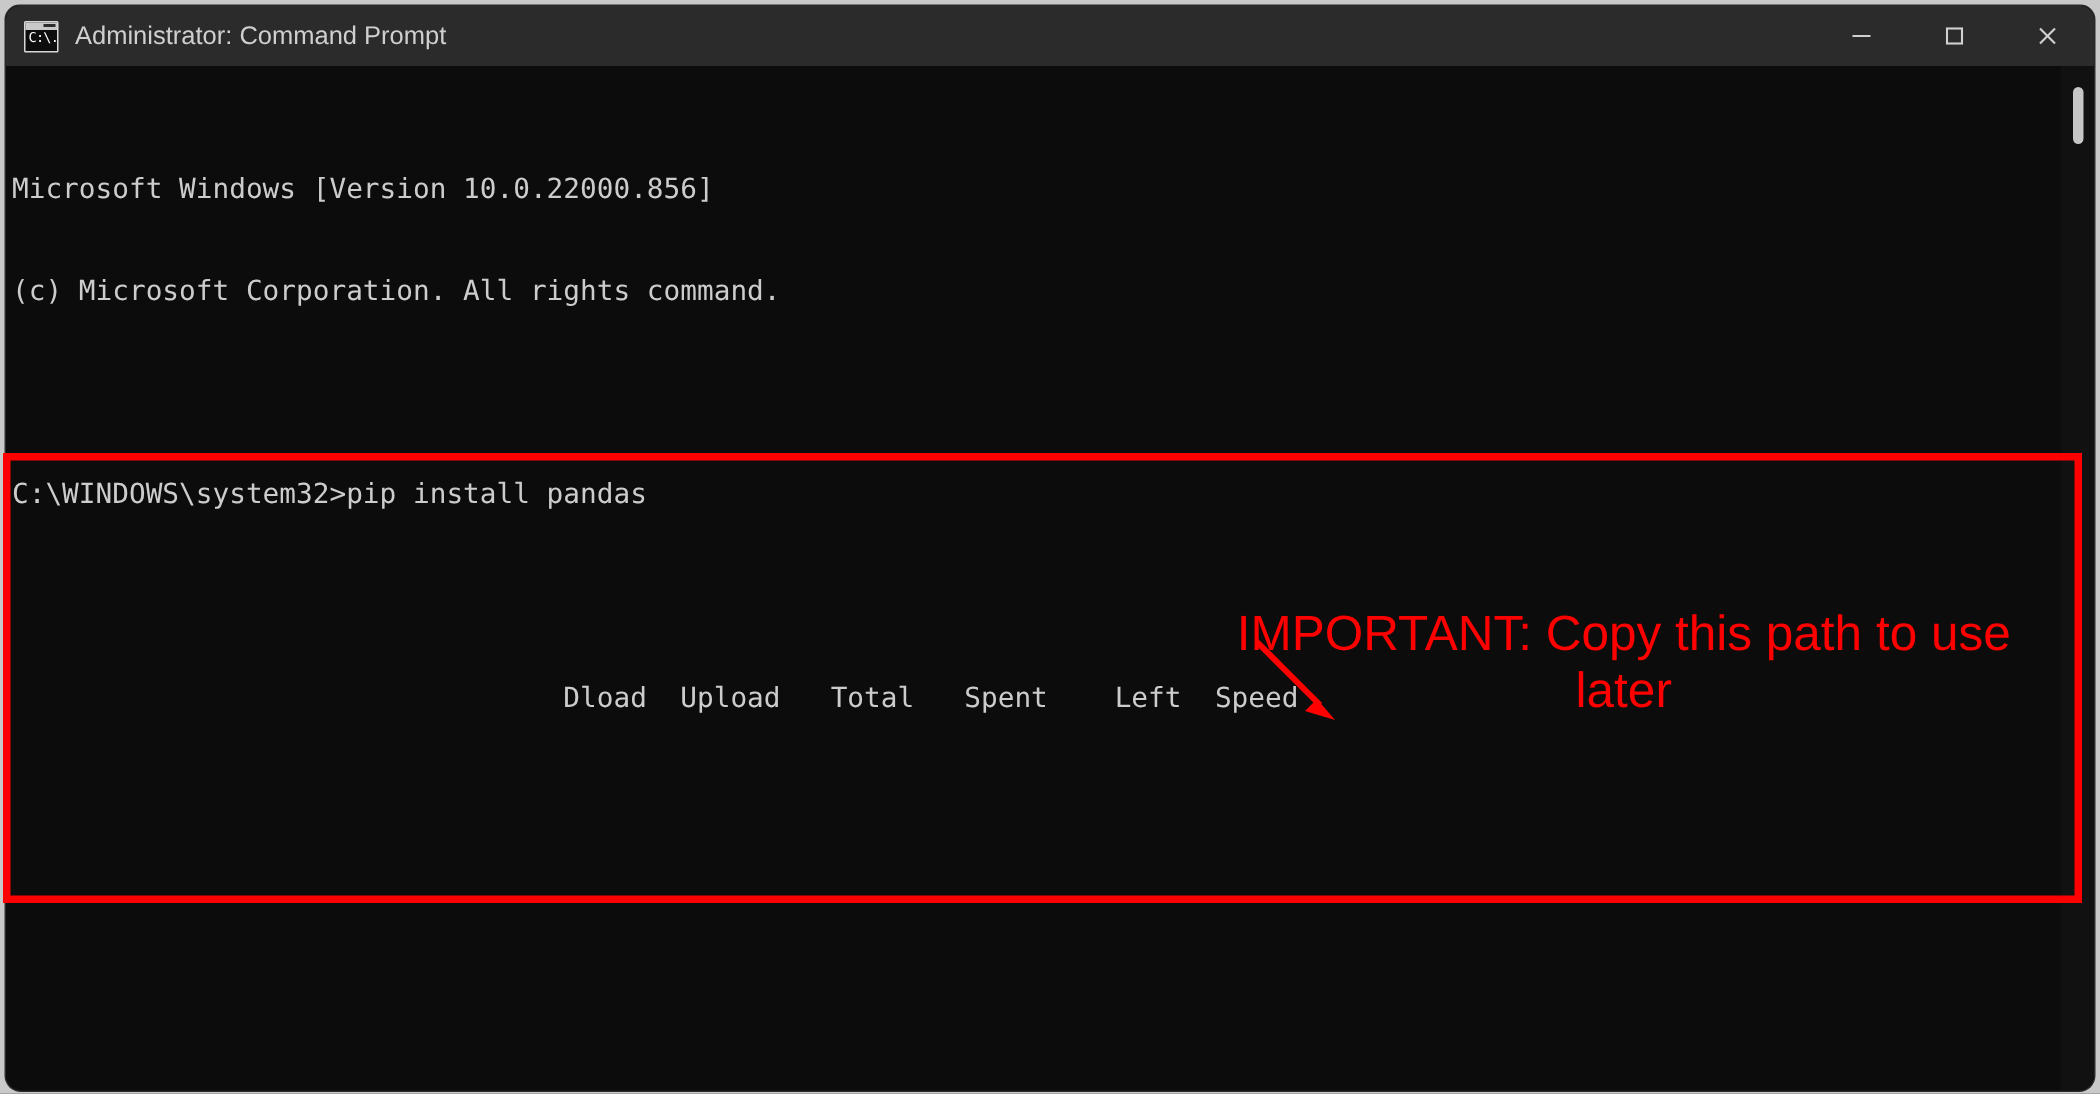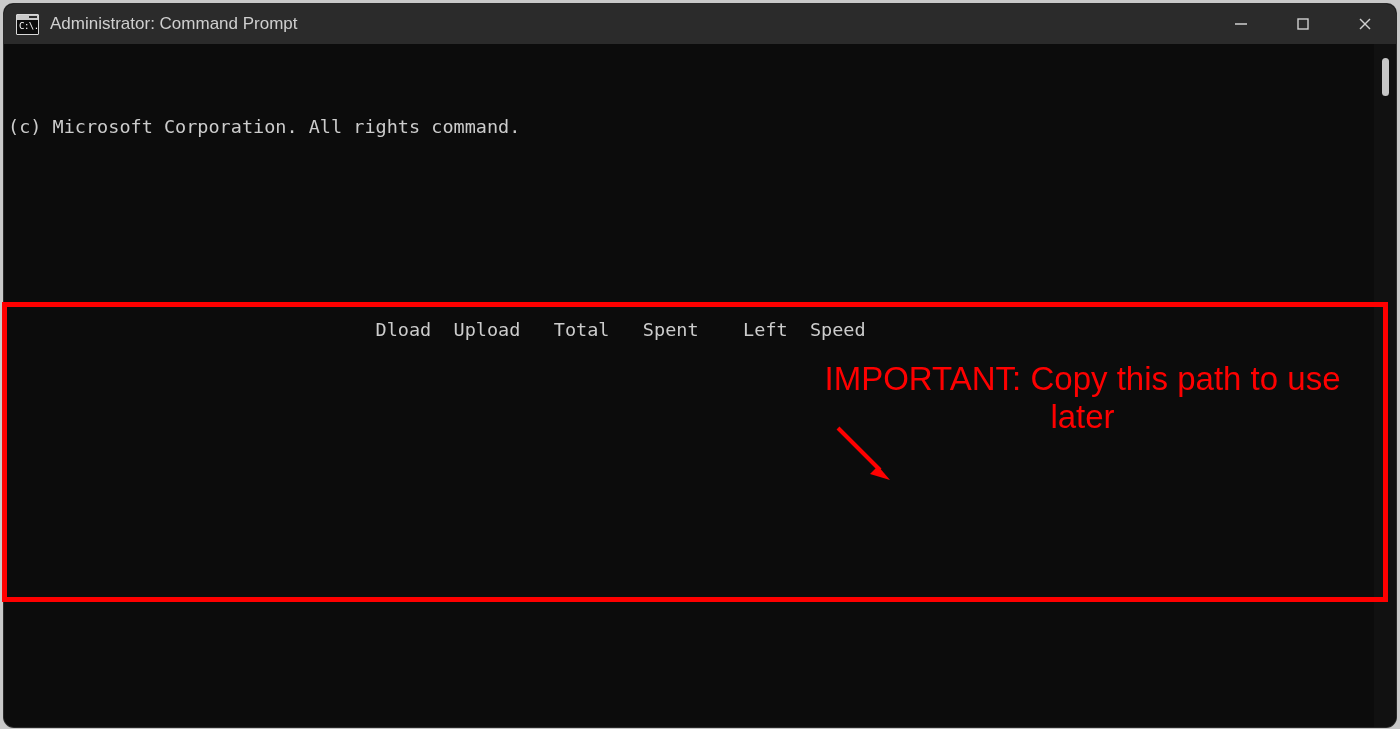--- a/index.html
+++ b/index.html
@@ -154,21 +154,21 @@
     top: 302px;
     width: 1386px;
     height: 300px;
     border: 5px solid #ff0000;
     box-sizing: border-box;
     pointer-events: none;
   }
   .note {
     position: absolute;
     left: 795px;
-    top: 360px;
+    top: 403px;
     width: 575px;
     font-family: "Liberation Sans", sans-serif;
     font-size: 33px;
     line-height: 38px;
     color: #fe0000;
     text-align: center;
   }
   .arrow-svg {
     position: absolute;
     left: 820px;
@@ -207,22 +207,24 @@
             <line x1="14" y1="4" x2="4" y2="14" stroke="#d0d0d0" stroke-width="1.4"></line>
           </svg>
         </div>
       </div>
     </div>
 
     <div class="terminal">
 
       <div class="term-text">
 
+        <div class="line">Microsoft Windows [Version 10.0.22000.856]</div>
         <div class="line">(c) Microsoft Corporation. All rights command.</div>
         <div class="blank"></div>
+        <div class="line">C:\WINDOWS\system32&gt;pip install pandas</div>
         <div class="blank"></div>
         <div class="line">                                 Dload  Upload   Total   Spent    Left  Speed</div>
         
         
         
         
         
         
         
         

